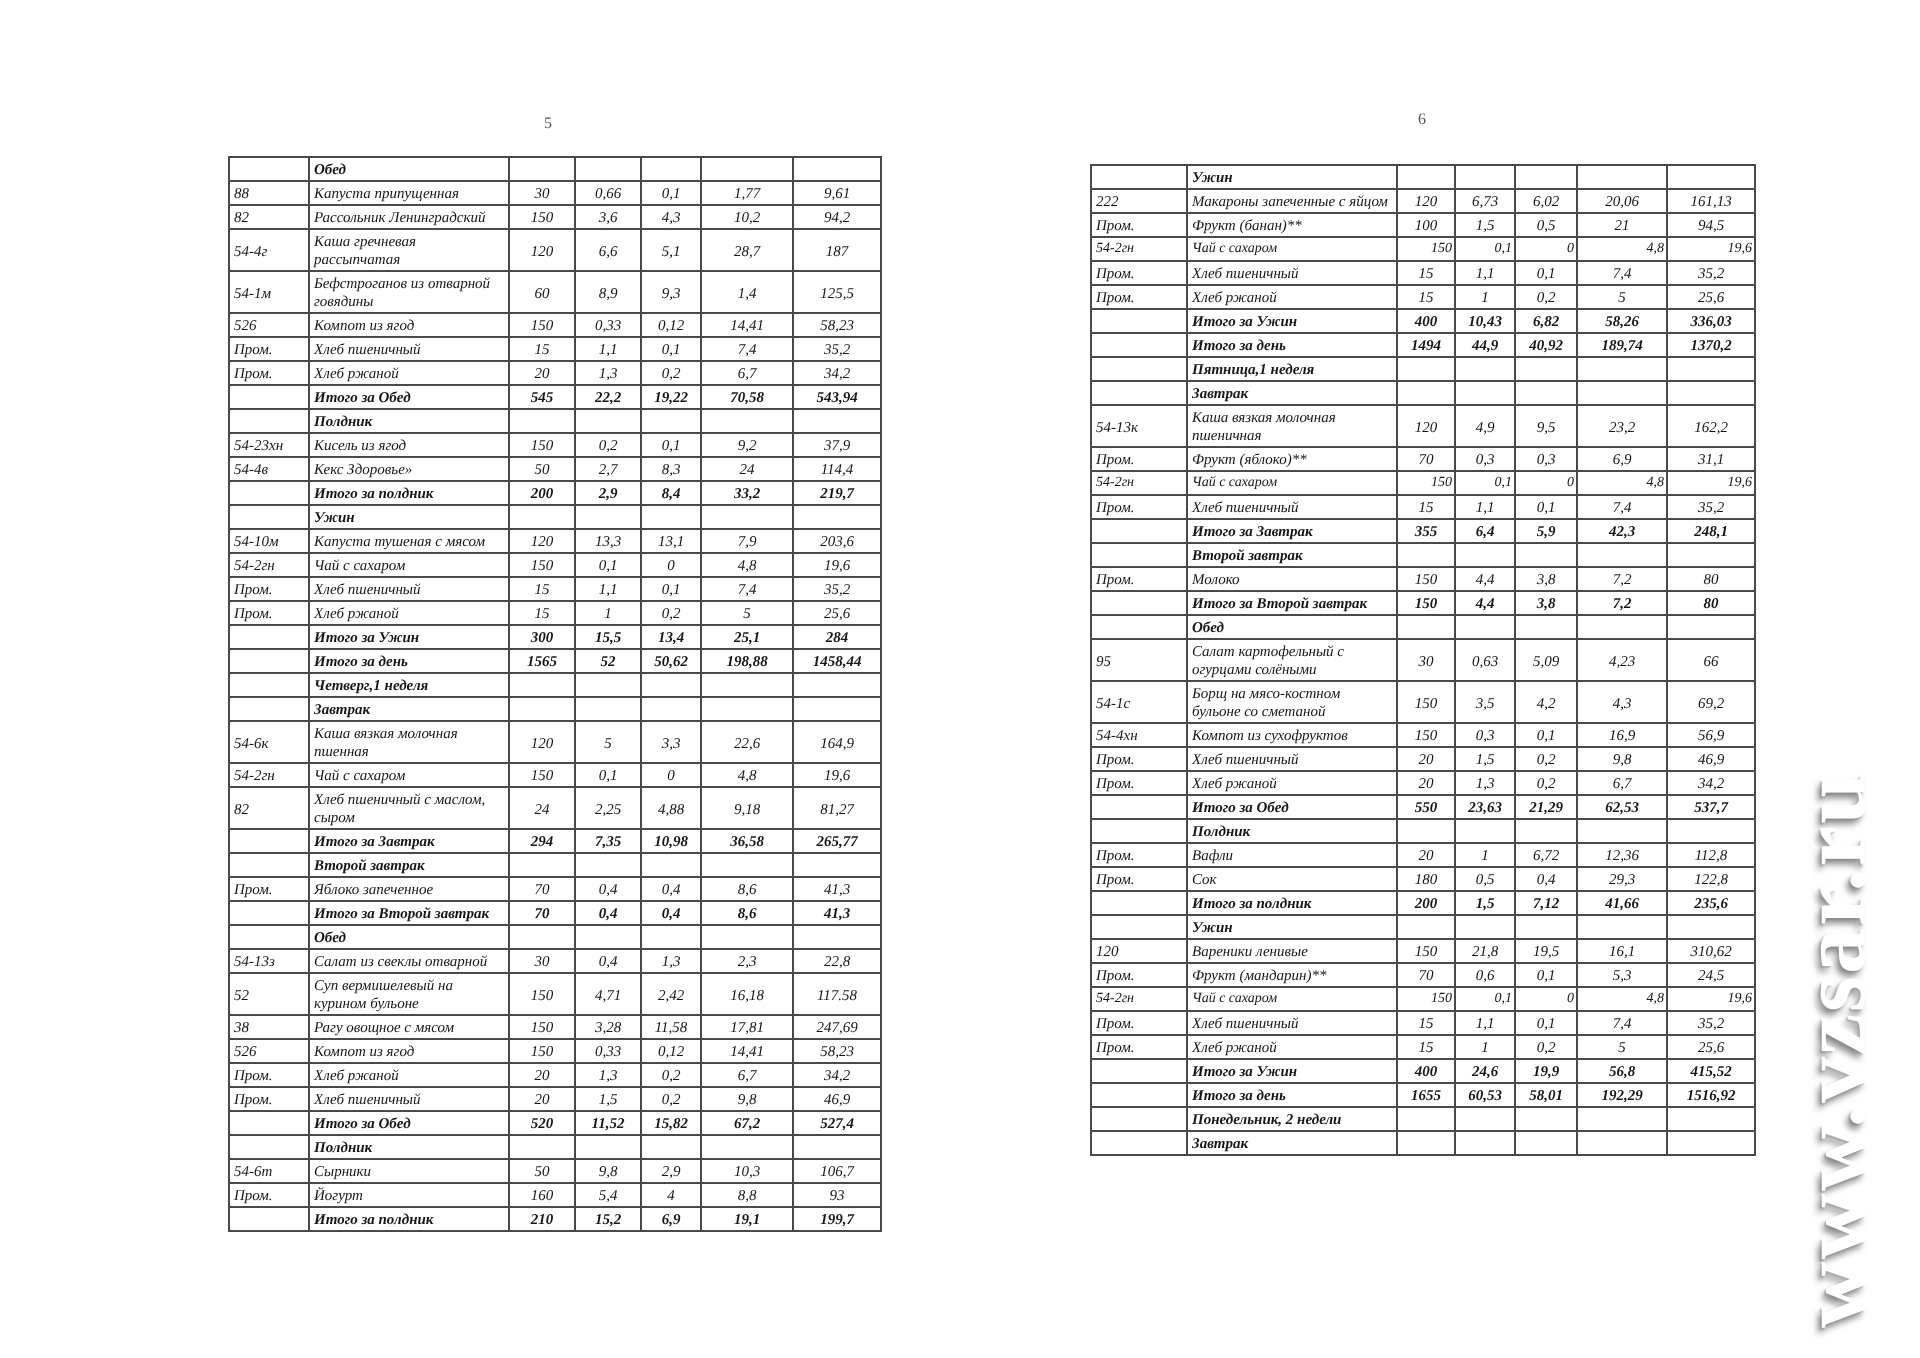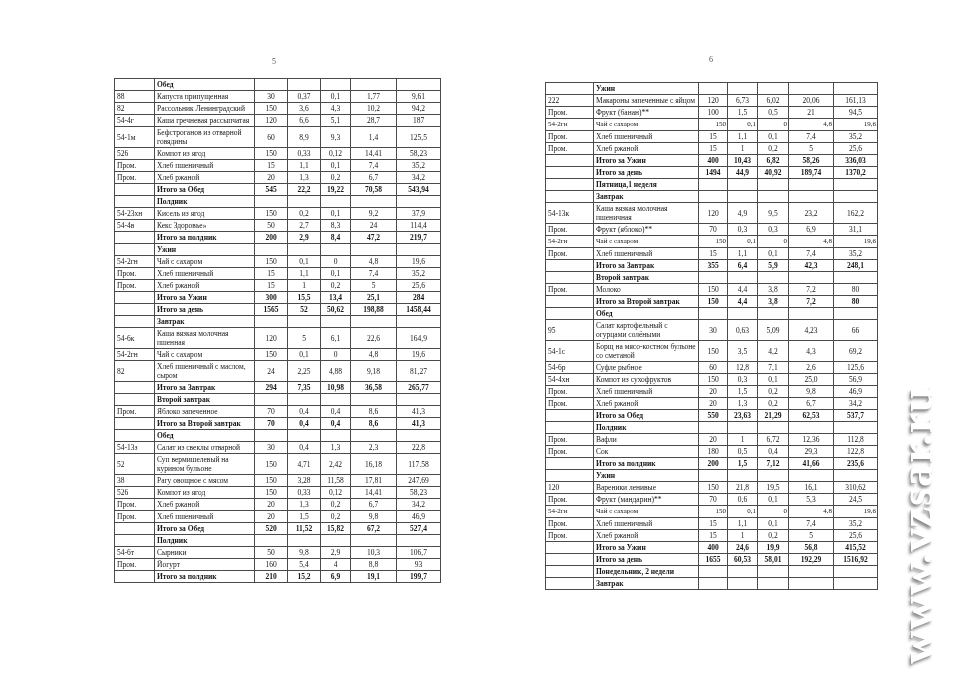--- a/index.html
+++ b/index.html
@@ -9,21 +9,21 @@
   }
   .page-number{
     position:absolute;text-align:center;font-size:8px;color:#555;
     font-family:"Liberation Serif",serif;
   }
   #pagenum-left{left:114px;top:57px;width:320px;}
   #pagenum-right{left:545px;top:55px;width:332px;}
   .menu-table-wrap{position:absolute;}
   #table-left{left:114px;top:78px;width:326px;}
   #table-right{left:545px;top:82px;width:332px;}
-  table.menu{border-collapse:collapse;table-layout:fixed;width:100%;}
+  table.menu{border-collapse:collapse;table-layout:fixed;width:100%;font-style:italic;}
   table.menu td{
     border:1px solid #4a4a4a;
     font-size:7.5px;line-height:9px;padding:1px 2px;
     color:#161616;vertical-align:middle;
     overflow:hidden;word-wrap:break-word;
   }
   td.c1,td.c2{text-align:left;}
   td.c3,td.c4,td.c5,td.c6,td.c7{text-align:center;}
   tr.ts td,tr.tb td{font-weight:bold;}
   tr.ta td{font-size:7px;}
@@ -66,21 +66,21 @@
             <td class="c3"></td>
             <td class="c4"></td>
             <td class="c5"></td>
             <td class="c6"></td>
             <td class="c7"></td>
           </tr>
           <tr class="ti">
             <td class="c1">88</td>
             <td class="c2">Капуста припущенная</td>
             <td class="c3">30</td>
-            <td class="c4">0,37</td>
+            <td class="c4">0,66</td>
             <td class="c5">0,1</td>
             <td class="c6">1,77</td>
             <td class="c7">9,61</td>
           </tr>
           <tr class="ti">
             <td class="c1">82</td>
             <td class="c2">Рассольник Ленинградский</td>
             <td class="c3">150</td>
             <td class="c4">3,6</td>
             <td class="c5">4,3</td>
@@ -167,31 +167,40 @@
             <td class="c5">8,3</td>
             <td class="c6">24</td>
             <td class="c7">114,4</td>
           </tr>
           <tr class="tb">
             <td class="c1"></td>
             <td class="c2">Итого за полдник</td>
             <td class="c3">200</td>
             <td class="c4">2,9</td>
             <td class="c5">8,4</td>
-            <td class="c6">47,2</td>
+            <td class="c6">33,2</td>
             <td class="c7">219,7</td>
           </tr>
           <tr class="ts">
             <td class="c1"></td>
             <td class="c2">Ужин</td>
             <td class="c3"></td>
             <td class="c4"></td>
             <td class="c5"></td>
             <td class="c6"></td>
             <td class="c7"></td>
+          </tr>
+          <tr class="ti">
+            <td class="c1">54-10м</td>
+            <td class="c2">Капуста тушеная с мясом</td>
+            <td class="c3">120</td>
+            <td class="c4">13,3</td>
+            <td class="c5">13,1</td>
+            <td class="c6">7,9</td>
+            <td class="c7">203,6</td>
           </tr>
           <tr class="ti">
             <td class="c1">54-2гн</td>
             <td class="c2">Чай с сахаром</td>
             <td class="c3">150</td>
             <td class="c4">0,1</td>
             <td class="c5">0</td>
             <td class="c6">4,8</td>
             <td class="c7">19,6</td>
           </tr>
@@ -226,33 +235,42 @@
             <td class="c1"></td>
             <td class="c2">Итого за день</td>
             <td class="c3">1565</td>
             <td class="c4">52</td>
             <td class="c5">50,62</td>
             <td class="c6">198,88</td>
             <td class="c7">1458,44</td>
           </tr>
           <tr class="ts">
             <td class="c1"></td>
+            <td class="c2">Четверг,1 неделя</td>
+            <td class="c3"></td>
+            <td class="c4"></td>
+            <td class="c5"></td>
+            <td class="c6"></td>
+            <td class="c7"></td>
+          </tr>
+          <tr class="ts">
+            <td class="c1"></td>
             <td class="c2">Завтрак</td>
             <td class="c3"></td>
             <td class="c4"></td>
             <td class="c5"></td>
             <td class="c6"></td>
             <td class="c7"></td>
           </tr>
           <tr class="ti">
             <td class="c1">54-6к</td>
             <td class="c2">Каша вязкая молочная пшенная</td>
             <td class="c3">120</td>
             <td class="c4">5</td>
-            <td class="c5">6,1</td>
+            <td class="c5">3,3</td>
             <td class="c6">22,6</td>
             <td class="c7">164,9</td>
           </tr>
           <tr class="ti">
             <td class="c1">54-2гн</td>
             <td class="c2">Чай с сахаром</td>
             <td class="c3">150</td>
             <td class="c4">0,1</td>
             <td class="c5">0</td>
             <td class="c6">4,8</td>
@@ -610,35 +628,26 @@
           <tr class="ti">
             <td class="c1">54-1с</td>
             <td class="c2">Борщ на мясо-костном бульоне со сметаной</td>
             <td class="c3">150</td>
             <td class="c4">3,5</td>
             <td class="c5">4,2</td>
             <td class="c6">4,3</td>
             <td class="c7">69,2</td>
           </tr>
           <tr class="ti">
-            <td class="c1">54-6р</td>
-            <td class="c2">Суфле рыбное</td>
-            <td class="c3">60</td>
-            <td class="c4">12,8</td>
-            <td class="c5">7,1</td>
-            <td class="c6">2,6</td>
-            <td class="c7">125,6</td>
-          </tr>
-          <tr class="ti">
             <td class="c1">54-4хн</td>
             <td class="c2">Компот из сухофруктов</td>
             <td class="c3">150</td>
             <td class="c4">0,3</td>
             <td class="c5">0,1</td>
-            <td class="c6">25,0</td>
+            <td class="c6">16,9</td>
             <td class="c7">56,9</td>
           </tr>
           <tr class="ti">
             <td class="c1">Пром.</td>
             <td class="c2">Хлеб пшеничный</td>
             <td class="c3">20</td>
             <td class="c4">1,5</td>
             <td class="c5">0,2</td>
             <td class="c6">9,8</td>
             <td class="c7">46,9</td>

